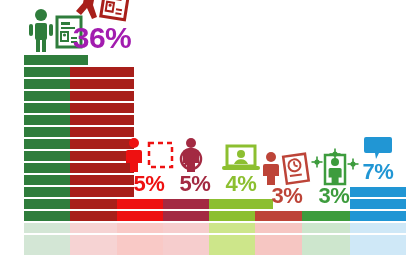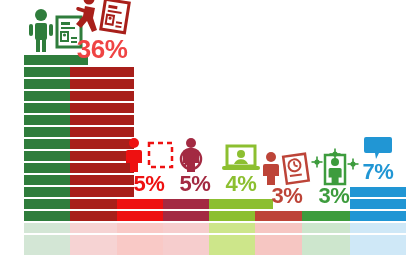--- a/index.html
+++ b/index.html
@@ -123,21 +123,21 @@
           <rect x="30" y="11" width="24" height="30" fill="#ffffff" stroke="#a81f1a" stroke-width="3"></rect>
           <rect x="34" y="16" width="9" height="3" fill="#a81f1a"></rect>
           <rect x="34" y="21" width="14" height="2" fill="#a81f1a"></rect>
           <rect x="34" y="26" width="7" height="9" fill="none" stroke="#a81f1a" stroke-width="2"></rect>
           <circle cx="37.5" cy="29" r="1.6" fill="#a81f1a"></circle>
           <rect x="44" y="31" width="6" height="2" fill="#a81f1a"></rect>
           <rect x="44" y="35" width="6" height="2" fill="#a81f1a"></rect>
         </g>
       </svg>
     </div>
-    <div class="pct-label" style="color:#ef4444; font-size:26px; margin-bottom:3px;">36%</div>
+    <div class="pct-label" style="color:#a21caf; font-size:30px; margin-bottom:12px;">36%</div>
     <div class="segments">
       <div class="seg" style="background:#f6d3d3;"></div>
       <div class="seg" style="background:#f6d3d3;"></div>
       <div class="seg" style="background:#f6d3d3;"></div>
       <div class="seg" style="background:#a81f1a;"></div>
       <div class="seg" style="background:#a81f1a;"></div>
       <div class="seg" style="background:#a81f1a;"></div>
       <div class="seg" style="background:#a81f1a;"></div>
       <div class="seg" style="background:#a81f1a;"></div>
       <div class="seg" style="background:#a81f1a;"></div>

